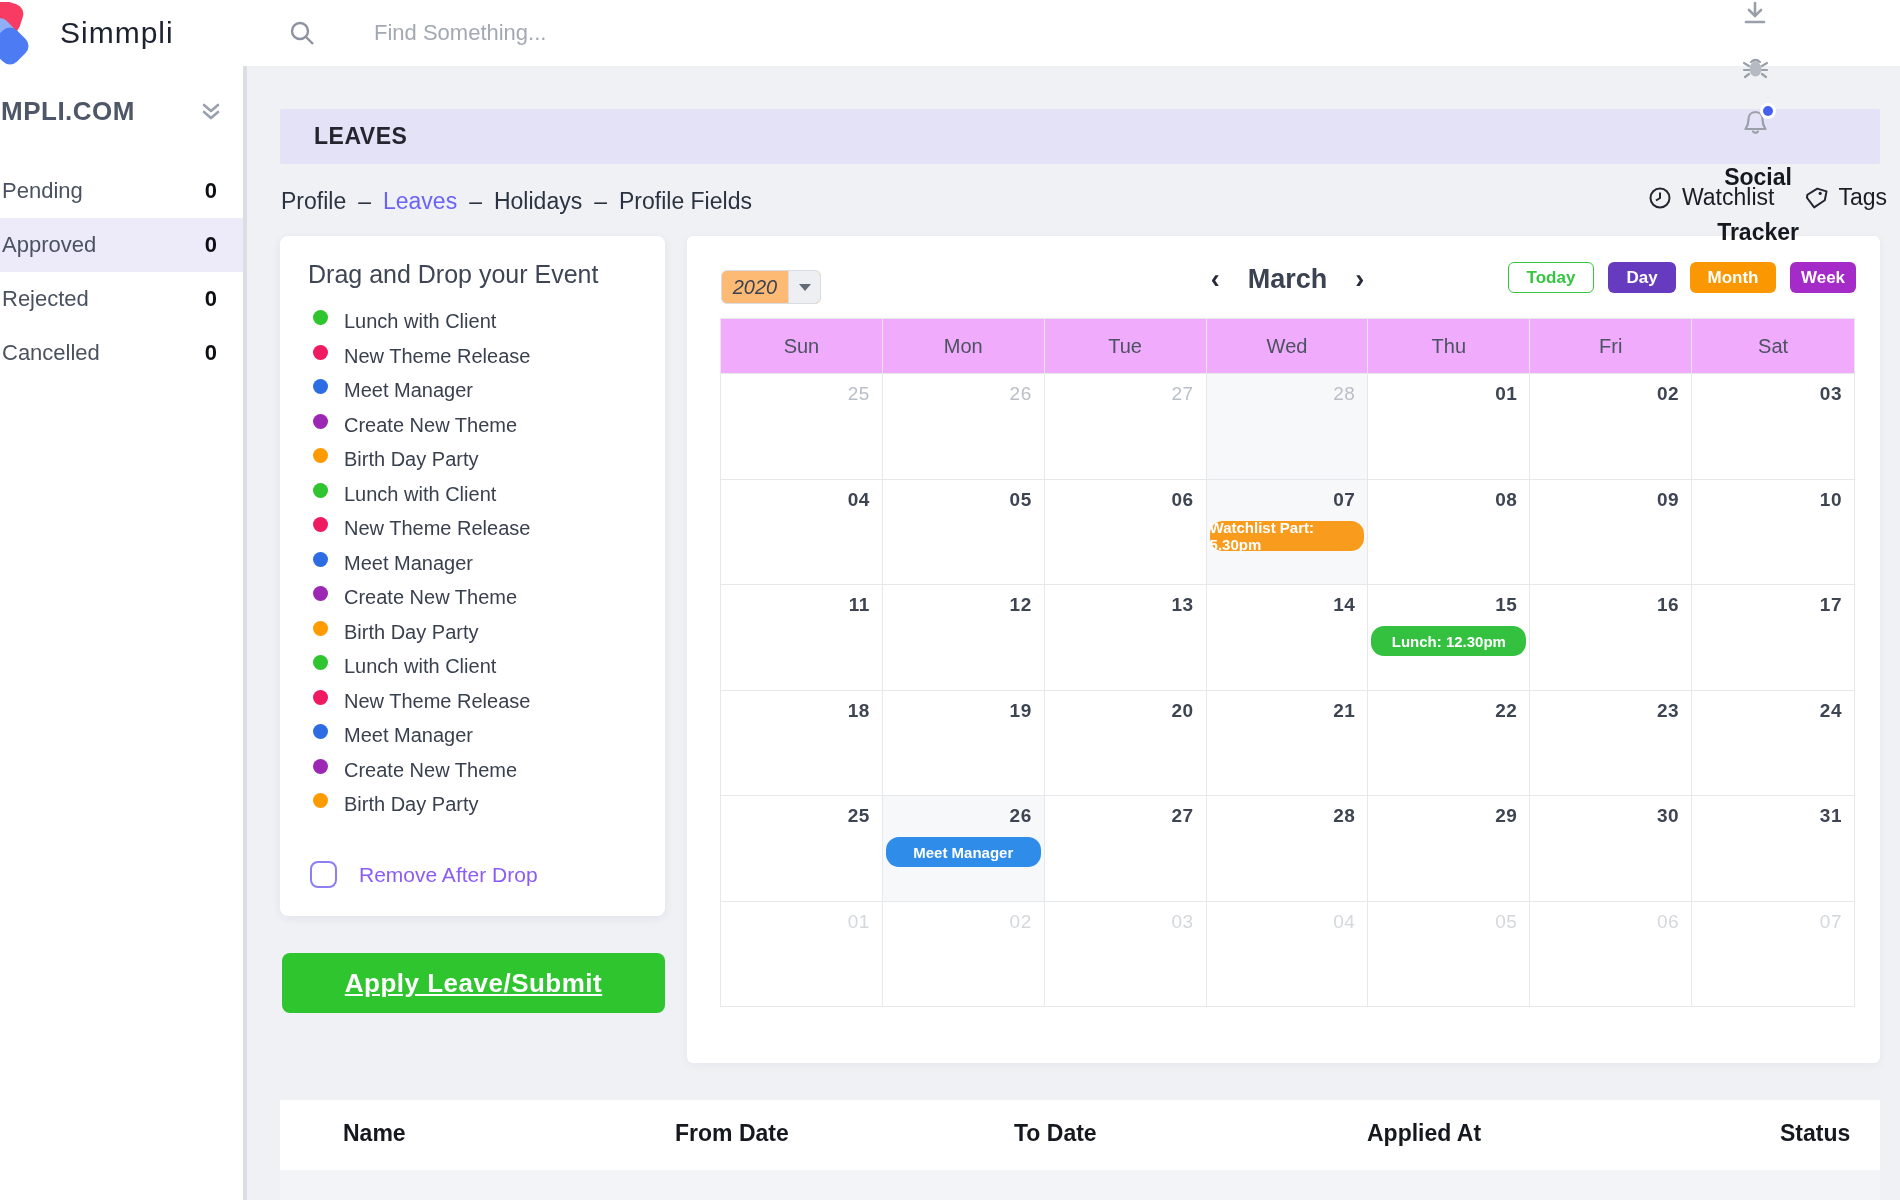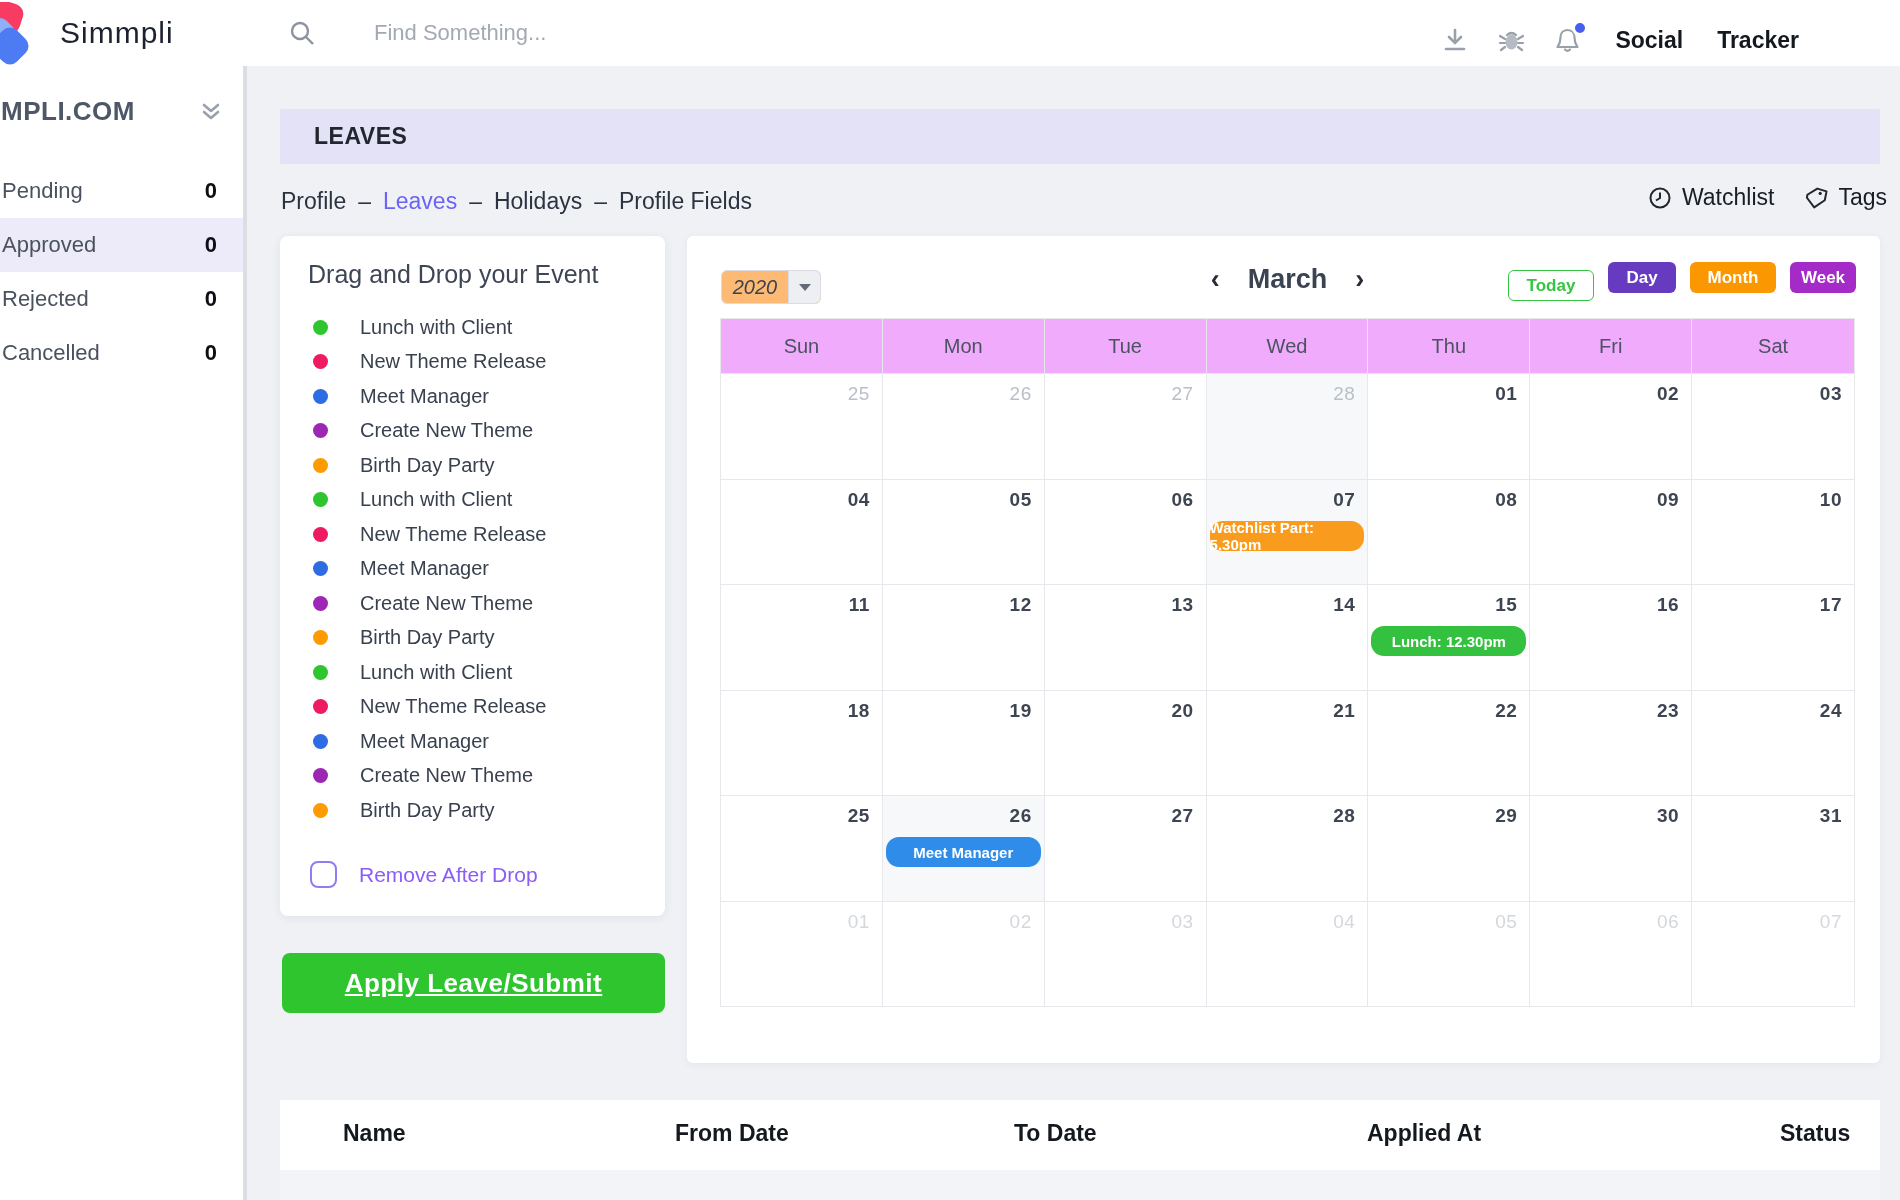--- a/index.html
+++ b/index.html
@@ -11,21 +11,21 @@
     overflow:hidden;
   }
   
   .header { position:absolute; top:0; left:0; width:1900px; height:66px; background:#fff; z-index:6; }
   .logo-wrap { position:absolute; left:0; top:0; height:66px; display:flex; align-items:center; }
   .logo-mark { position:relative; width:50px; height:66px; overflow:hidden; }
   .brand { font-size:30px; color:#1d2230; font-weight:500; letter-spacing:1px; margin-left:10px; }
   .search { position:absolute; left:288px; top:0; height:66px; display:flex; align-items:center; gap:18px; }
   .search input { border:none; outline:none; font-size:22px; color:#333; width:330px; background:transparent;margin-left:40px; }
   .search input::placeholder { color:#a3a9b3; }
-  .header-right { position:absolute; right:101px; top:0; height:80px; display:flex; align-items:center; gap:28px; }
+  .header-right { position:absolute; right:101px; top:0; height:80px; display:flex; align-items:center; gap:28px;flex-direction:column; }
   .hicon { position:relative; width:28px; height:28px; display:flex; align-items:center; justify-content:center; cursor:pointer; }
   .bell-badge { position:absolute; top:-6px; right:-7px; width:16px; height:16px; border-radius:50%; background:#4560ee; border:3px solid #fff; }
   .nav-link { font-size:23px; font-weight:600; color:#14181f; cursor:pointer; margin-left:6px; }
   
   .sidebar { position:absolute; top:66px; left:0; width:247px; height:1134px; background:#fff; border-right:4px solid #dcdee4; z-index:5; }
   .org { position:absolute; top:30px; left:0; width:243px; display:flex; align-items:center; justify-content:space-between; padding:0 20px 0 1px; }
   .org-name { font-size:26px; font-weight:bold; color:#4e5768; letter-spacing:.5px; cursor:default; }
   .side-list { position:absolute; top:98px; left:0; width:243px; }
   .side-item { height:54px; display:flex; align-items:center; justify-content:space-between; padding:0 26px 0 2px; cursor:pointer; }
   .side-item.active { background:#edebf9; }
@@ -36,39 +36,39 @@
   .banner-title { font-size:23px; font-weight:bold; color:#23262e; letter-spacing:.5px; }
   .breadcrumb { position:absolute; left:281px; top:186px; height:30px; display:flex; align-items:center; gap:12px; font-size:23px; color:#2c3340; }
   .bc-item { cursor:pointer; }
   .bc-item.active { color:#6b63f5; }
   .page-actions { position:absolute; right:13px; top:184px; display:flex; gap:30px; align-items:center; }
   .action { display:flex; align-items:center; gap:10px; font-size:23px; color:#191d24; cursor:pointer; }
   
   .event-card { position:absolute; left:280px; top:236px; width:385px; height:680px; background:#fff; border-radius:8px; box-shadow:0 2px 10px rgba(30,40,70,.07); }
   .event-title { position:absolute; top:24px; left:28px; font-size:25px; color:#3e4656; }
   .drag-list { position:absolute; top:74px; left:33px; right:20px; }
-  .drag-item { height:34.5px; display:flex; align-items:center; gap:32px; cursor:grab; }
+  .drag-item { height:34.5px; display:flex; gap:16px; cursor:grab; }
   .dot { width:15px; height:15px; border-radius:50%; flex:0 0 15px; }
   .drag-label { font-size:20px; color:#39414f; }
   .remove-row { position:absolute; left:30px; top:625px; display:flex; align-items:center; gap:22px; }
   .checkbox { width:27px; height:27px; border:2.5px solid #8b7ff2; border-radius:8px; background:#fff; cursor:pointer; }
   .remove-label { font-size:21px; color:#8b5cf6; }
   .apply-btn { position:absolute; left:282px; top:953px; width:383px; height:60px; border:none; border-radius:8px; background:#2ec52f; color:#fff; font-weight:bold; font-size:26px; cursor:pointer; font-family:inherit; letter-spacing:.5px;text-decoration:underline; }
   
   .cal-card { position:absolute; left:687px; top:236px; width:1193px; height:827px; background:#fff; border-radius:6px; box-shadow:0 2px 10px rgba(30,40,70,.05); }
   .year-select { position:absolute; left:34px; top:34px; width:100px; height:34px; border:1px solid #d9dce2; border-radius:6px; background:#fdba74; display:flex; cursor:pointer; z-index:2;font-style:italic; }
   .year-value { flex:1; display:flex; align-items:center; justify-content:center; font-size:20px; color:#3c4350; }
   .year-arrow { width:32px; background:#edeff2; border-left:1px solid #d9dce2; border-radius:0 5px 5px 0; display:flex; align-items:center; justify-content:center; }
   .caret-down { width:0; height:0; border-left:6px solid transparent; border-right:6px solid transparent; border-top:7px solid #636b79; }
   .month-nav { position:absolute; left:33px; top:24px; width:1135px; height:38px; display:flex; align-items:center; justify-content:center; gap:28px; }
   .nav-arrow { font-size:27px; font-weight:bold; color:#262c38; cursor:pointer; line-height:1; }
   .month-title { font-size:27px; color:#3b4252; font-weight:600; }
   .views { position:absolute; right:24px; top:26px; display:flex; gap:14px; z-index:2; }
   .view-btn { height:31px; border-radius:6px; font-size:17px; font-weight:bold; border:none; cursor:pointer; font-family:inherit; display:flex; align-items:center; justify-content:center; }
-  .view-btn:nth-child(1){ width:86px;margin-top:8px; }
+  .view-btn:nth-child(1){ width:86px; }
   .view-btn:nth-child(2){ width:68px; }
   .view-btn:nth-child(3){ width:86px; }
   .view-btn:nth-child(4){ width:66px; }
   .cal-grid { position:absolute; left:33px; top:82px; width:1135px; border:1px solid #e7e8ec; }
   .cal-head { display:grid; grid-template-columns:repeat(7,1fr); height:54px; background:#f0abfc; }
   .cal-head-cell { display:flex; align-items:center; justify-content:center; font-size:20px; color:#4b5260; border-right:1px solid #e7e8ec; }
   .cal-head-cell:last-child { border-right:none; }
   .cal-row { display:grid; grid-template-columns:repeat(7,1fr); height:105.5px; }
   .cal-cell { position:relative; border-top:1px solid #e7e8ec; border-right:1px solid #e7e8ec; background:#fff; }
   .cal-cell:last-child { border-right:none; }

